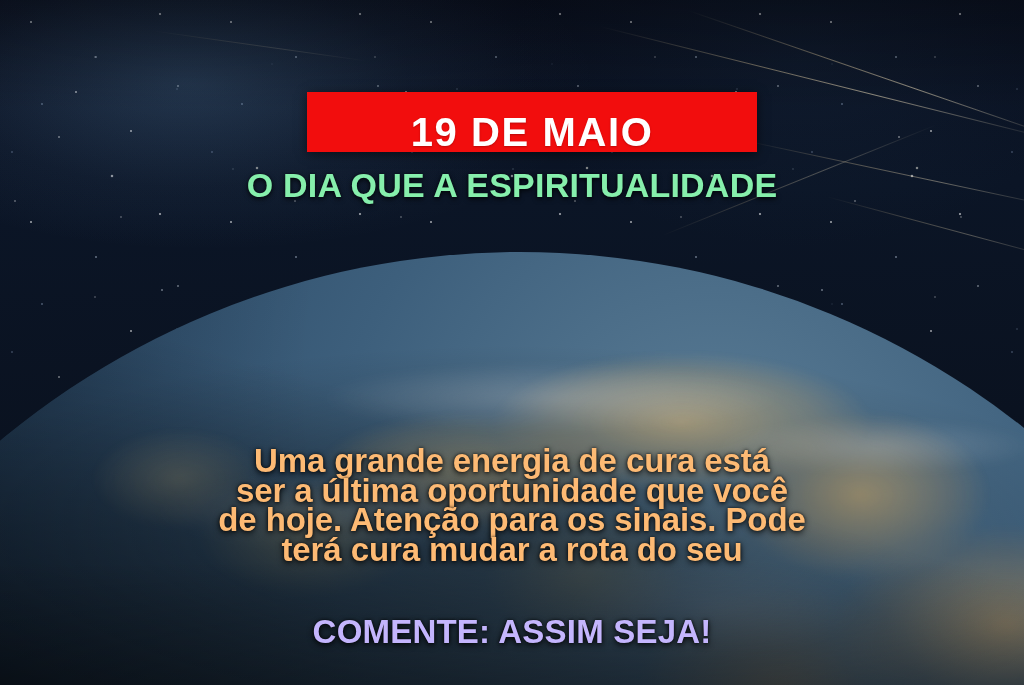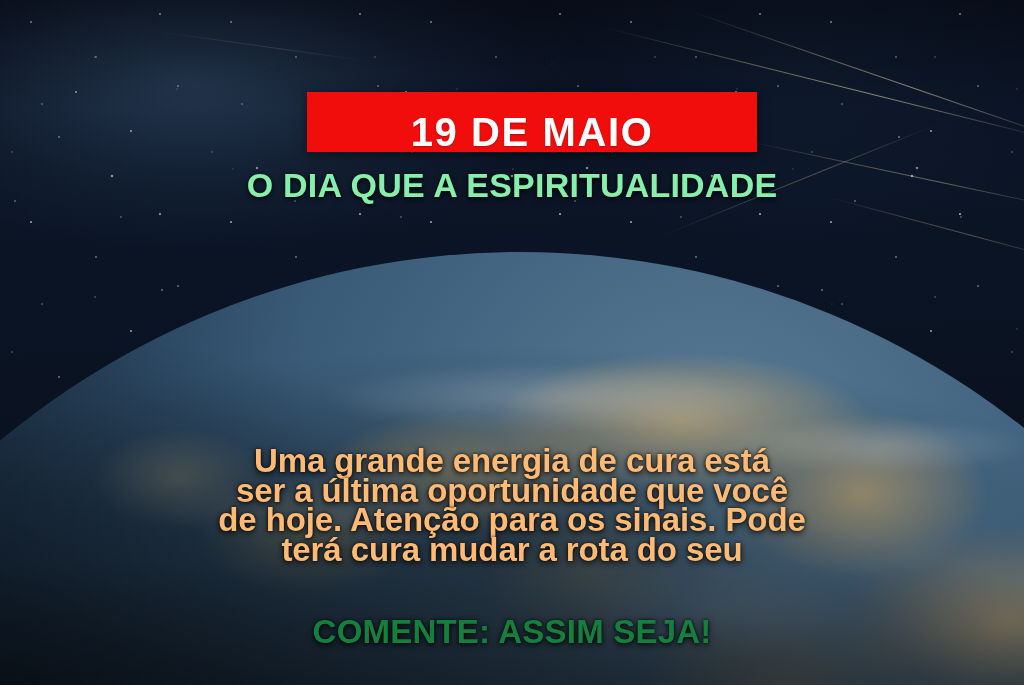--- a/index.html
+++ b/index.html
@@ -247,21 +247,21 @@
        0 2px 6px rgba(0,0,0,0.85);
   }
   .body-copy .bc-line { display: block; white-space: nowrap; }
 
   .cta {
     position: absolute;
     left: 0;
     right: 0;
     top: 614px;
     text-align: center;
-    color: #15803d;
+    color: #c4b5fd;
     font-size: 33px;
     font-weight: 700;
     letter-spacing: 0.2px;
     line-height: 1.1;
     white-space: nowrap;
     text-shadow:
        0 0 3px rgba(0,0,0,0.70),
        0 2px 6px rgba(0,0,0,0.85);
   }
 

